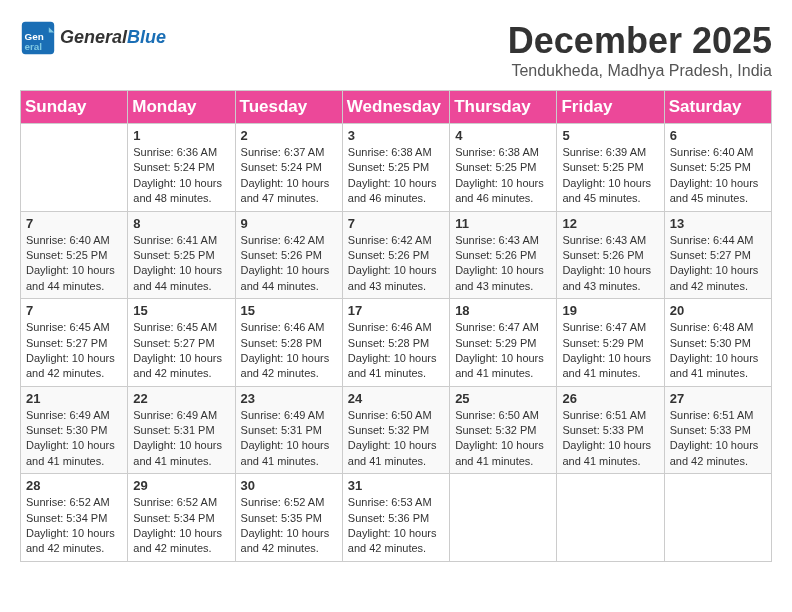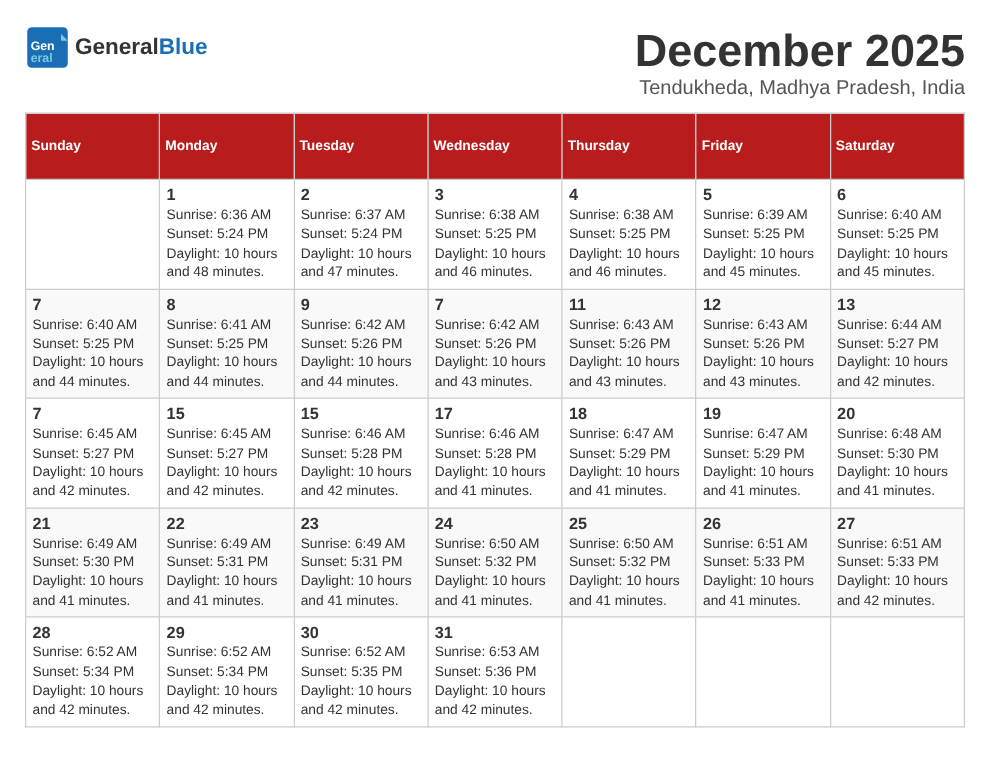--- a/index.html
+++ b/index.html
@@ -19,20 +19,21 @@
     .logo {
       display: flex;
       align-items: center;
       gap: 4px;
     }
     .logo-text {
       font-size: 18px;
       font-weight: bold;
       color: #333;
       line-height: 1.1;
+      font-style: italic;
     }
     .logo-text .blue { color: #1a6eb5; }
     .logo-icon {
       width: 36px;
       height: 36px;
     }
     .title-block {
       text-align: right;
     }
     .month-title {
@@ -43,25 +44,25 @@
     .location {
       font-size: 16px;
       color: #555;
     }
     table {
       width: 100%;
       border-collapse: collapse;
       font-size: 11px;
     }
     thead tr th {
-      background-color: #b91c1c;
+      background-color: #ec4899;
       color: #fff;
-      padding: 20px 4px;
+      padding: 6px 4px;
       text-align: left;
-      font-size: 11px;
+      font-size: 17px;
       font-weight: bold;
       border: 1px solid #ccc;
     }
     tbody tr td {
       border: 1px solid #ccc;
       padding: 4px 5px;
       vertical-align: top;
       width: calc(100% / 7);
       min-height: 70px;
       background: #fff;

